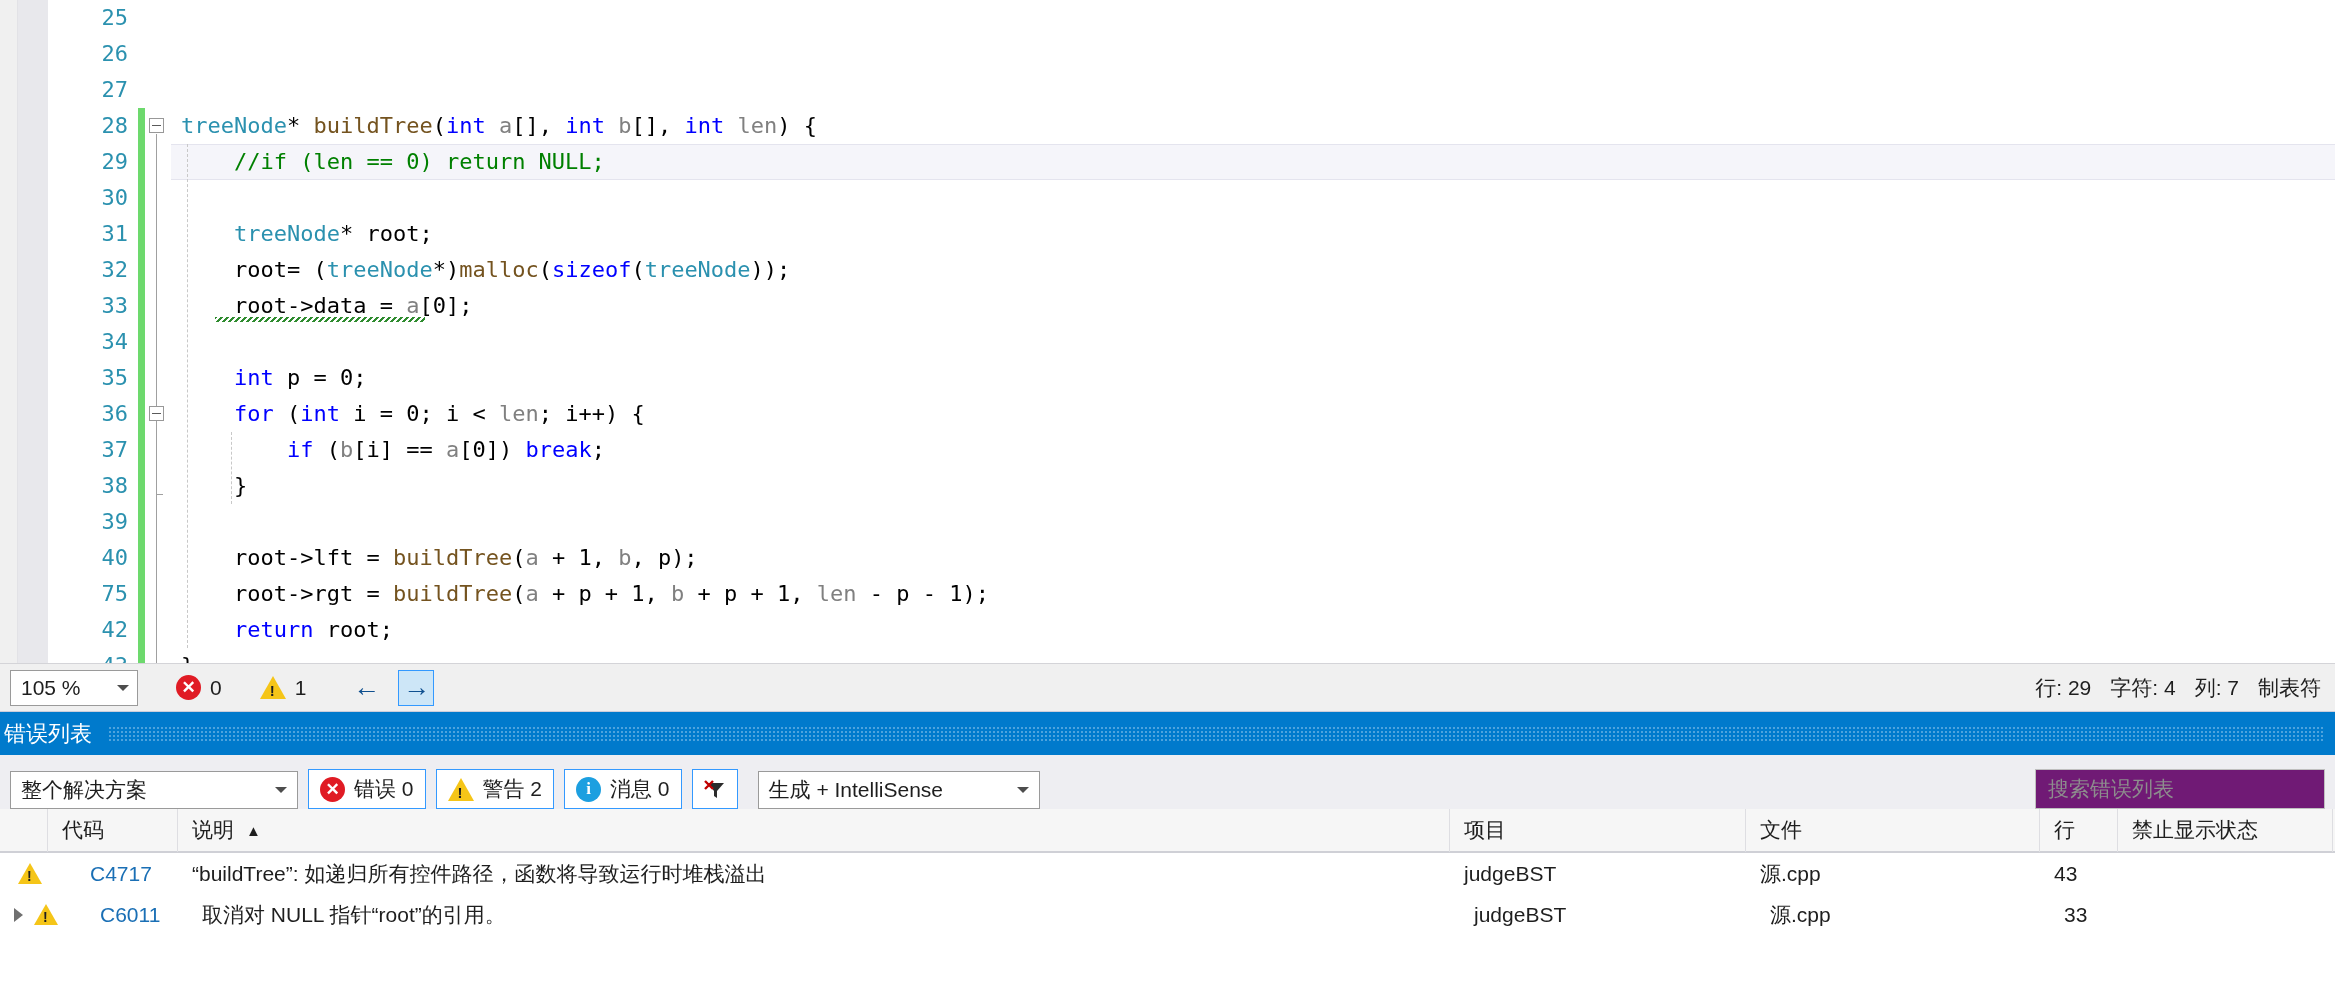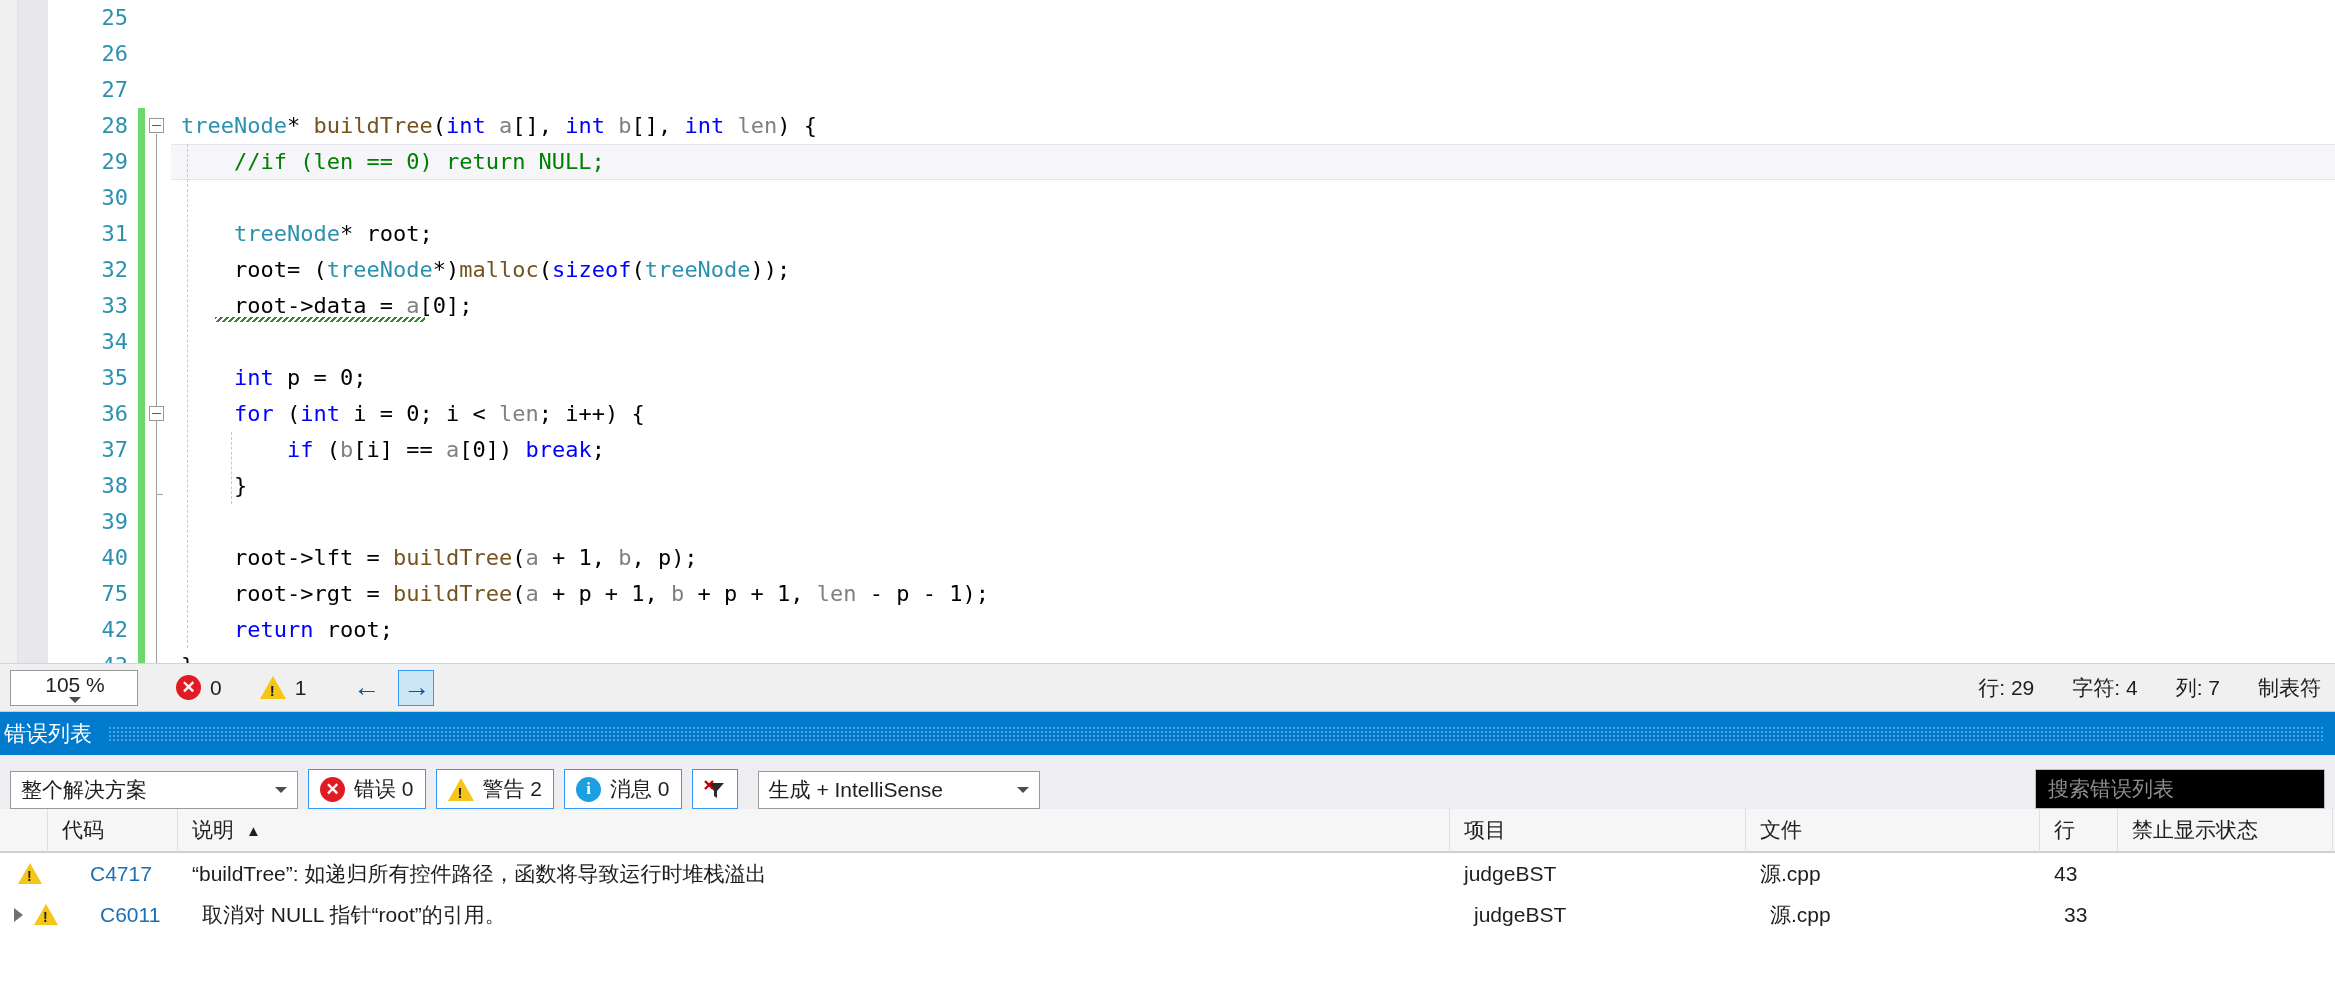--- a/index.html
+++ b/index.html
@@ -155,24 +155,23 @@
     position: relative;
   }
   .zoom-combo {
     margin-left: 10px;
     width: 128px;
     height: 36px;
     background: #ffffff;
     border: 1px solid #9a9a9a;
     display: flex;
     align-items: center;
-    justify-content: center;
+    justify-content: space-between;
     padding: 0 8px 0 10px;
     font-size: 21px;
-    flex-direction: column;
   }
   .caret-down {
     width: 0; height: 0;
     border-left: 6px solid transparent;
     border-right: 6px solid transparent;
     border-top: 6px solid #4d4d4d;
   }
   .sb-item {
     display: flex;
     align-items: center;
@@ -220,21 +219,21 @@
     background: #cde6f7;
     border: 1px solid #3399ff;
     margin-left: 14px;
   }
   .sb-right {
     position: absolute;
     right: 0; top: 0;
     height: 48px;
     display: flex;
     align-items: center;
-    gap: 38px;
+    gap: 19px;
     padding-right: 14px;
     font-size: 21px;
   }
 
   
   .panel {
     width: 2335px;
     height: 294px;
     background: #eeeef2;
     display: flex;
@@ -323,21 +322,21 @@
     justify-content: space-between;
     padding: 0 10px;
     font-size: 21px;
     color: #1e1e1e;
   }
   .search-box {
     position: absolute;
     right: 10px;
     width: 290px;
     height: 40px;
-    background: #000000;
+    background: #701a75;
     border: 1px solid #bfbfbf;
     display: flex;
     align-items: center;
     padding: 0 12px;
     font-size: 21px;
     color: #8d8d8d;
   }
 
   
   .tbl {

